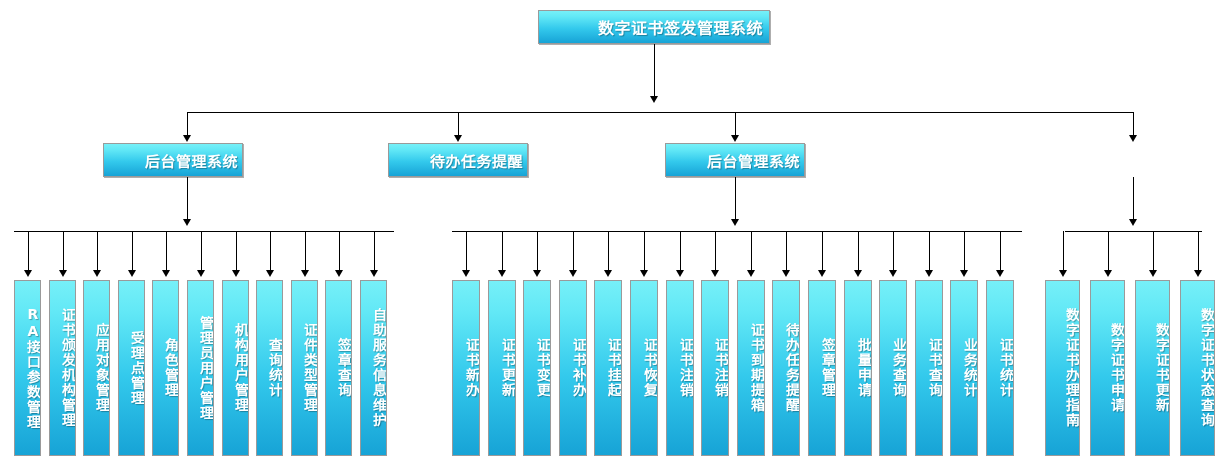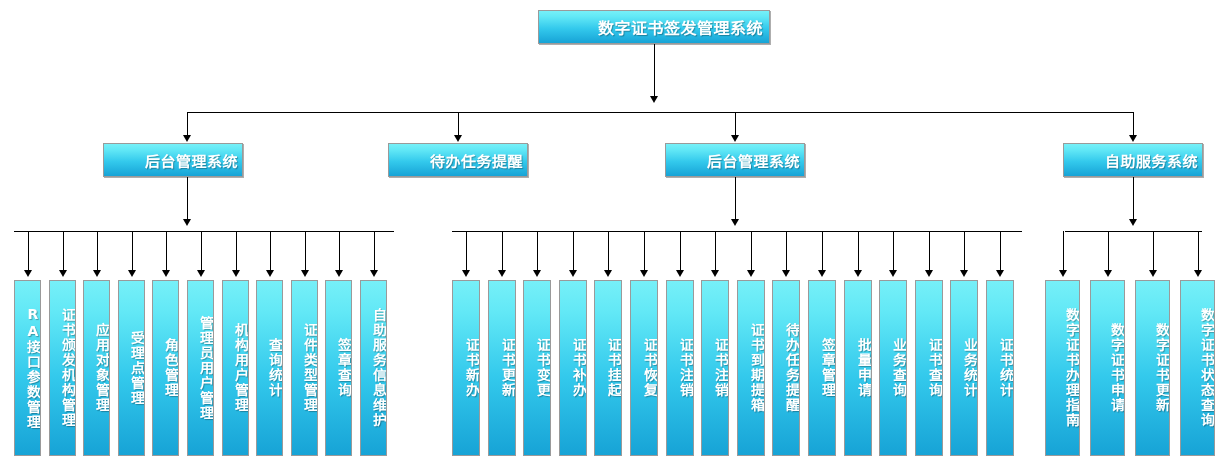--- a/index.html
+++ b/index.html
@@ -114,23 +114,20 @@
   </div>
 
   <div class="node lvl2" style="left:388px; top:143px; width:140px; height:34px;">
     <span>待办任务提醒</span>
   </div>
 
   <div class="node lvl2" style="left:665px; top:143px; width:140px; height:34px;">
     <span>后台管理系统</span>
   </div>
 
-  <div class="node lvl2" style="left:1063px; top:143px; width:140px; height:34px;">
-    <span>自助服务系统</span>
-  </div>
 
   <div class="ln v" style="left:187px; top:177px; width:1px; height:43px;"></div>
   <div class="arrow" style="left:183px; top:219px;"></div>
   <div class="ln h" style="left:14px; top:231px; width:380px; height:1px;"></div>
 
   <div class="ln v" style="left:735px; top:177px; width:1px; height:43px;"></div>
   <div class="arrow" style="left:731px; top:219px;"></div>
   <div class="ln h" style="left:452px; top:231px; width:570px; height:1px;"></div>
 
   <div class="ln v" style="left:1133px; top:177px; width:1px; height:43px;"></div>

